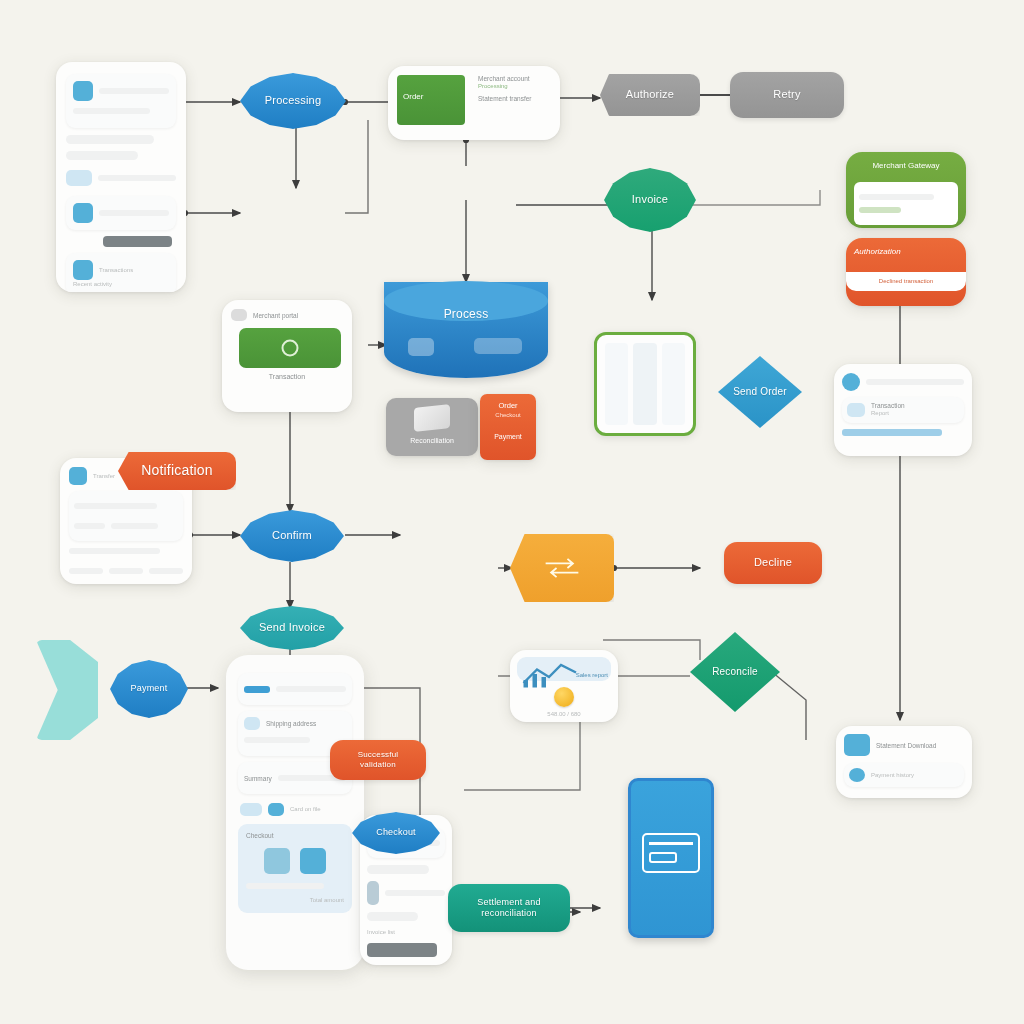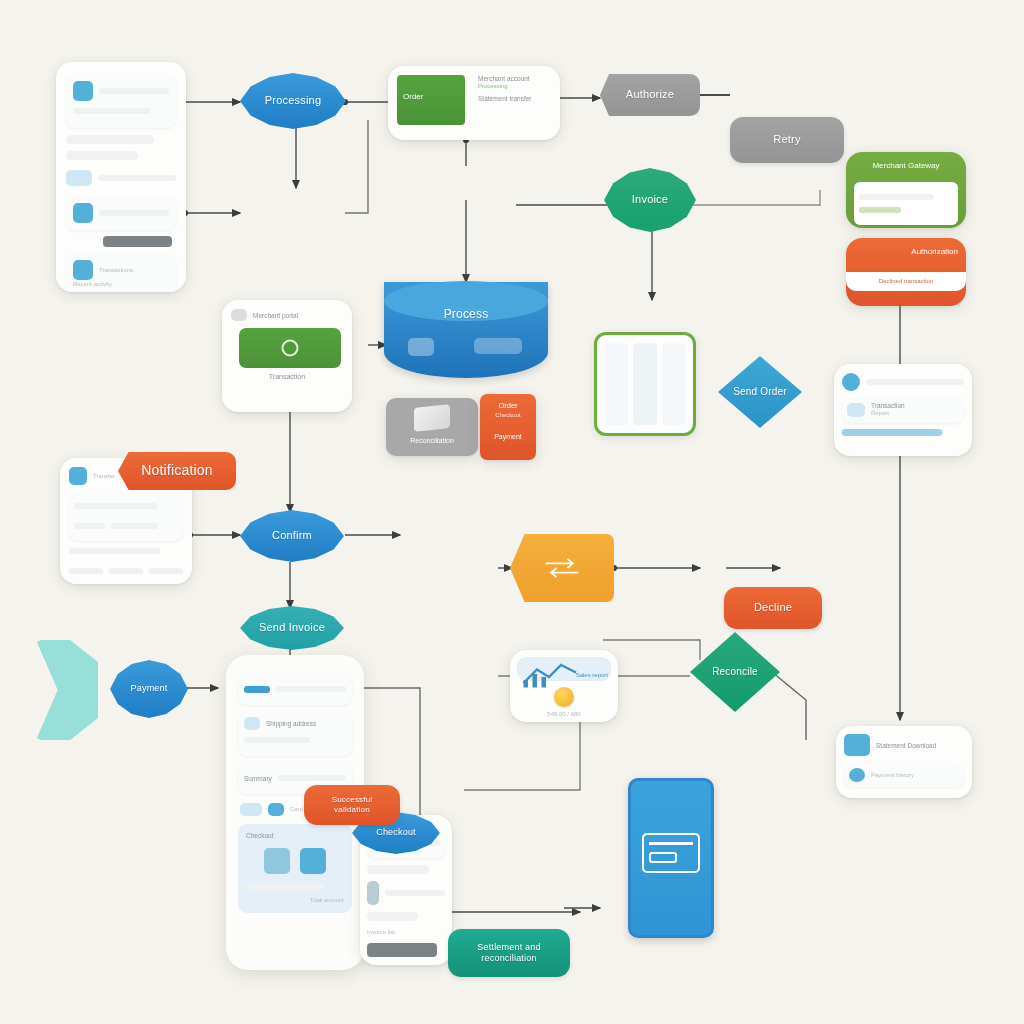--- a/index.html
+++ b/index.html
@@ -23,21 +23,21 @@
   .diamond{
     clip-path:polygon(50% 0%,100% 50%,50% 100%,0% 50%);
     border-radius:10px;
     box-shadow:0 2px 5px rgba(0,0,0,.10);
   }
   .tag{ 
     clip-path:polygon(0% 50%,9% 0%,100% 0%,100% 100%,9% 100%);
     border-radius:10px;
     box-shadow:0 2px 5px rgba(0,0,0,.10);
   }
-  .pill{border-radius:13px;box-shadow:0 2px 5px rgba(0,0,0,.10);margin-top:45px;}
+  .pill{border-radius:13px;box-shadow:0 2px 5px rgba(0,0,0,.10);}
   .hex{
     clip-path:polygon(14% 0%,100% 0%,100% 100%,14% 100%,0% 50%);
     border-radius:8px;box-shadow:0 2px 6px rgba(0,0,0,.12);
   }
   .arcwedge{
     background:#8fdcd7;
     clip-path:polygon(0% 0%,55% 0%,100% 22%,100% 78%,55% 100%,0% 100%,35% 50%);
     border-radius:6px;opacity:.92;
   }
 
@@ -334,21 +334,21 @@
 
   <div class="card" style="left:846px;top:152px;width:120px;height:76px;background:linear-gradient(180deg,#76ad42,#689e38);padding:8px;">
     <div class="tiny" style="color:#fff;font-size:8px;text-align:center;">Merchant Gateway</div>
     <div style="background:#fff;border-radius:6px;margin-top:10px;padding:5px;">
       <div class="row sm w80"></div>
       <div class="row sm w45" style="background:#cfe3c2;"></div>
     </div>
   </div>
 
   <div class="card" style="left:846px;top:238px;width:120px;height:68px;background:linear-gradient(180deg,#ec6a38,#e0542a);padding:8px;">
-    <div class="tiny" style="color:#fff;font-size:8px;text-align:right;">Authorization</div>
+    <div class="tiny" style="color:#fff;font-size:8px;text-align:left;font-style:italic;">Authorization</div>
     <div style="background:#fff;border-radius:0 0 10px 10px;margin:14px -8px -8px;padding:5px 10px;">
       <div class="tiny" style="color:#d2603a;text-align:center;">Declined transaction</div>
     </div>
   </div>
 
   <div class="node lens c-blue" style="left:240px;top:73px;width:106px;height:56px;">
     <span class="lbl">Processing</span>
   </div>
 
 
@@ -418,18 +418,18 @@
 
   <div class="node pill c-tealnode" style="left:448px;top:884px;width:122px;height:48px;">
     <span class="lbl" style="font-size:9px;white-space:pre-line;">Settlement and
 reconciliation</span>
   </div>
 
   <div class="bluerect" style="left:628px;top:778px;width:86px;height:160px;">
     <span class="cardglyph"></span>
   </div>
 
-  <div class="node pill c-orange" style="left:304px;top:740px;width:96px;height:40px;">
+  <div class="node pill c-orange" style="left:330px;top:740px;width:96px;height:40px;">
     <span class="lbl" style="font-size:8px;white-space:pre-line;">Successful
 validation</span>
   </div>
 
 </div>
 
 </body></html>

